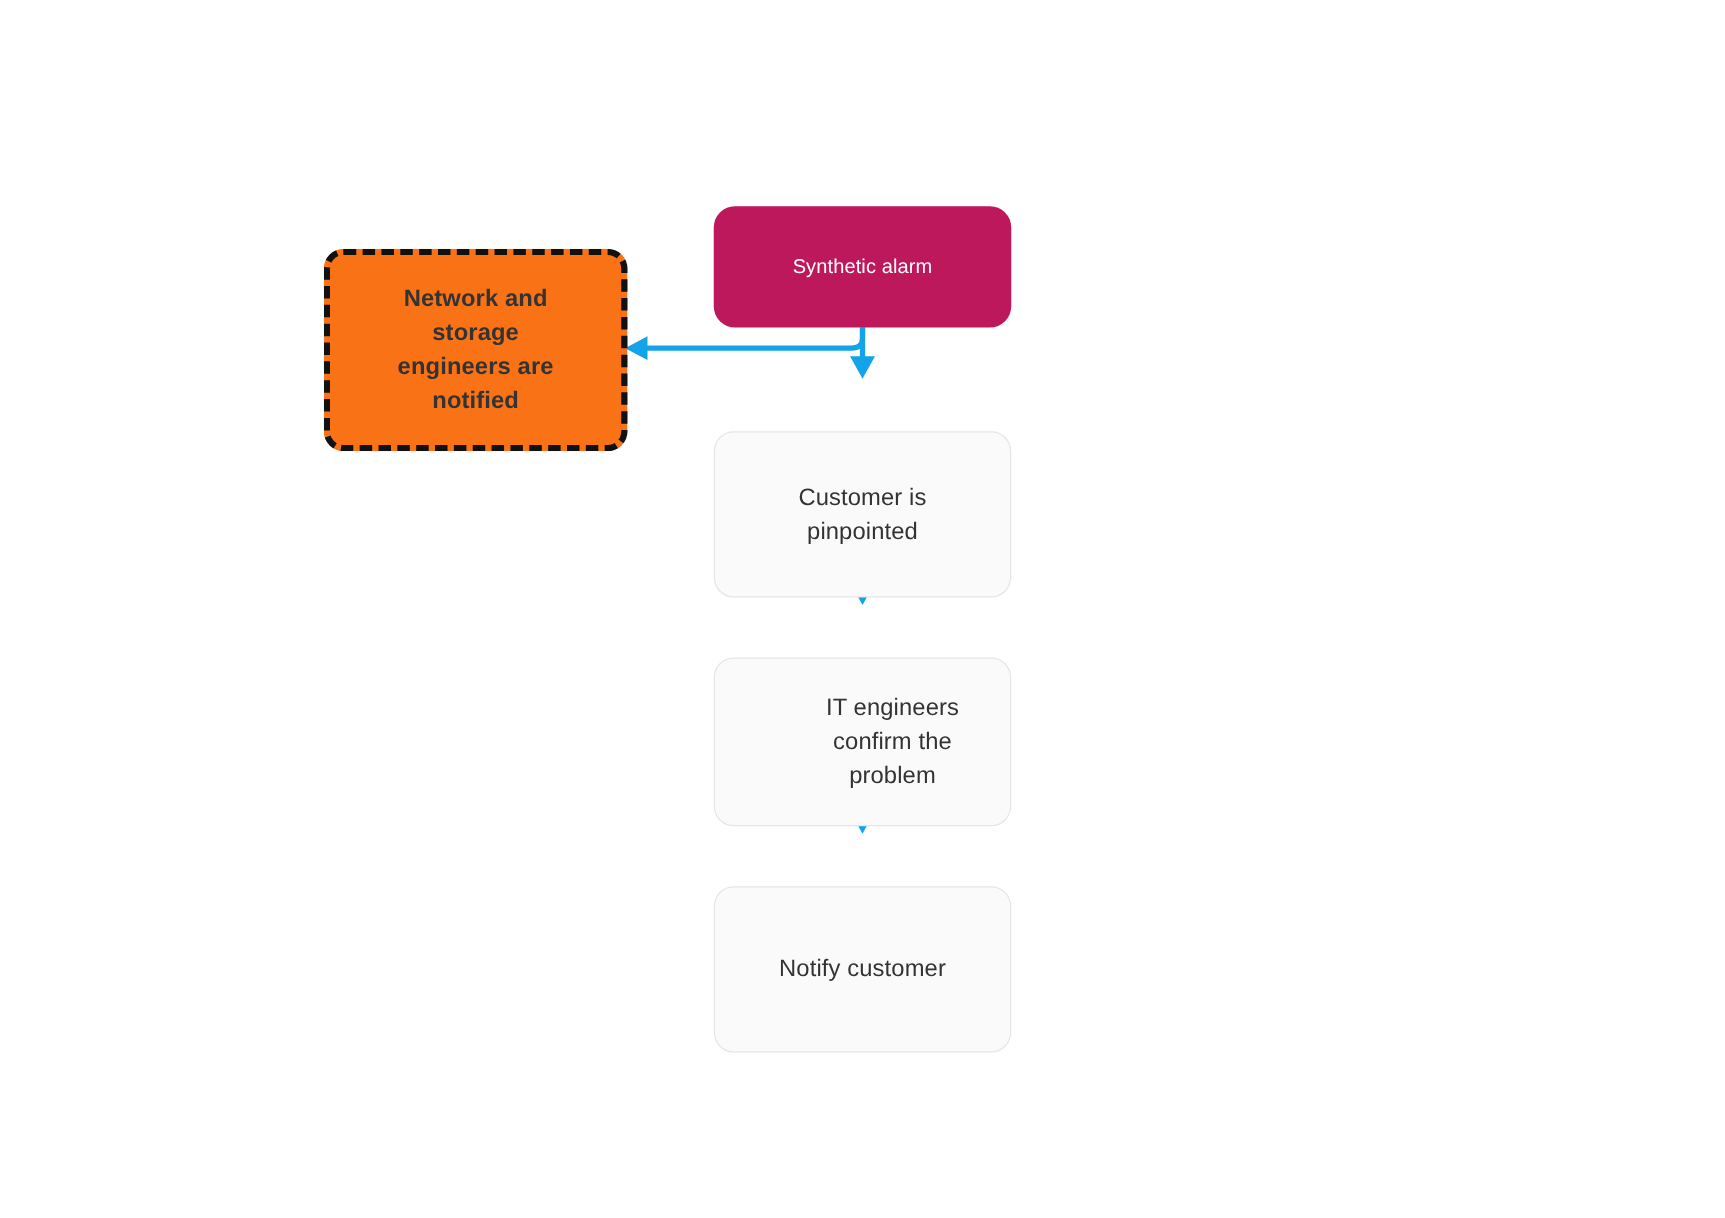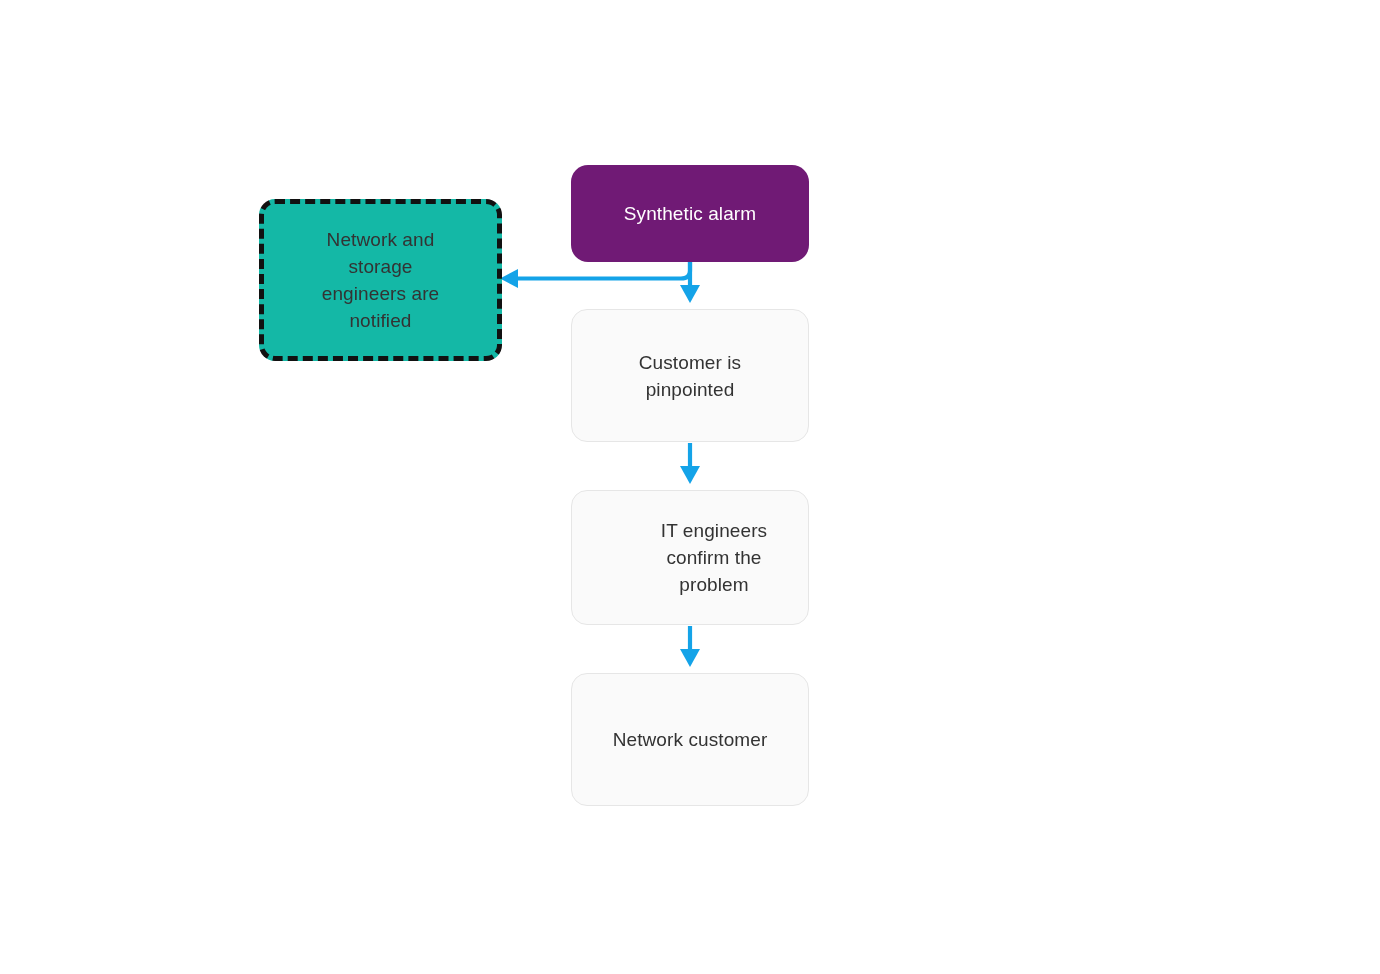--- a/index.html
+++ b/index.html
@@ -31,50 +31,51 @@
     text-align: center;
   }
 
   .node-text {
     display: block;
     white-space: pre-line;
   }
 
   
   .node-dark {
-    background: #701a75;
+    background: #be185d;
     border-radius: 17px;
     color: #ffffff;
-    font-size: 19px;
+    font-size: 16px;
     line-height: 27px;
     font-weight: 400;
     letter-spacing: 0.1px;
   }
 
   
   .node-light {
     background: #fafafa;
     border: 1.6px solid #e6e6e6;
     border-radius: 16px;
     color: #333333;
     font-size: 19px;
     line-height: 27px;
     font-weight: 400;
     letter-spacing: 0.1px;
+    margin-top: 36px;
   }
 
   
   .node-dashed {
-    background: #14b8a6;
+    background: #f97316;
     border: 5px dashed #111111;
     border-radius: 16px;
     color: #333333;
     font-size: 19px;
     line-height: 27px;
-    font-weight: 400;
+    font-weight: 700;
     letter-spacing: 0.1px;
   }
 
   .edge-layer {
     position: absolute;
     left: 0; top: 0;
     width: 1380px;
     height: 974px;
     pointer-events: none;
   }
@@ -123,16 +124,16 @@
 pinpointed</span>
   </div>
 
   <div class="node node-light" style="left:571px; top:490px; width:238px; height:135px;padding-left:48px;">
     <span class="node-text">IT engineers
 confirm the
 problem</span>
   </div>
 
   <div class="node node-light" style="left:571px; top:673px; width:238px; height:133px;">
-    <span class="node-text">Network customer</span>
+    <span class="node-text">Notify customer</span>
   </div>
 
 </div>
 
 </body></html>

